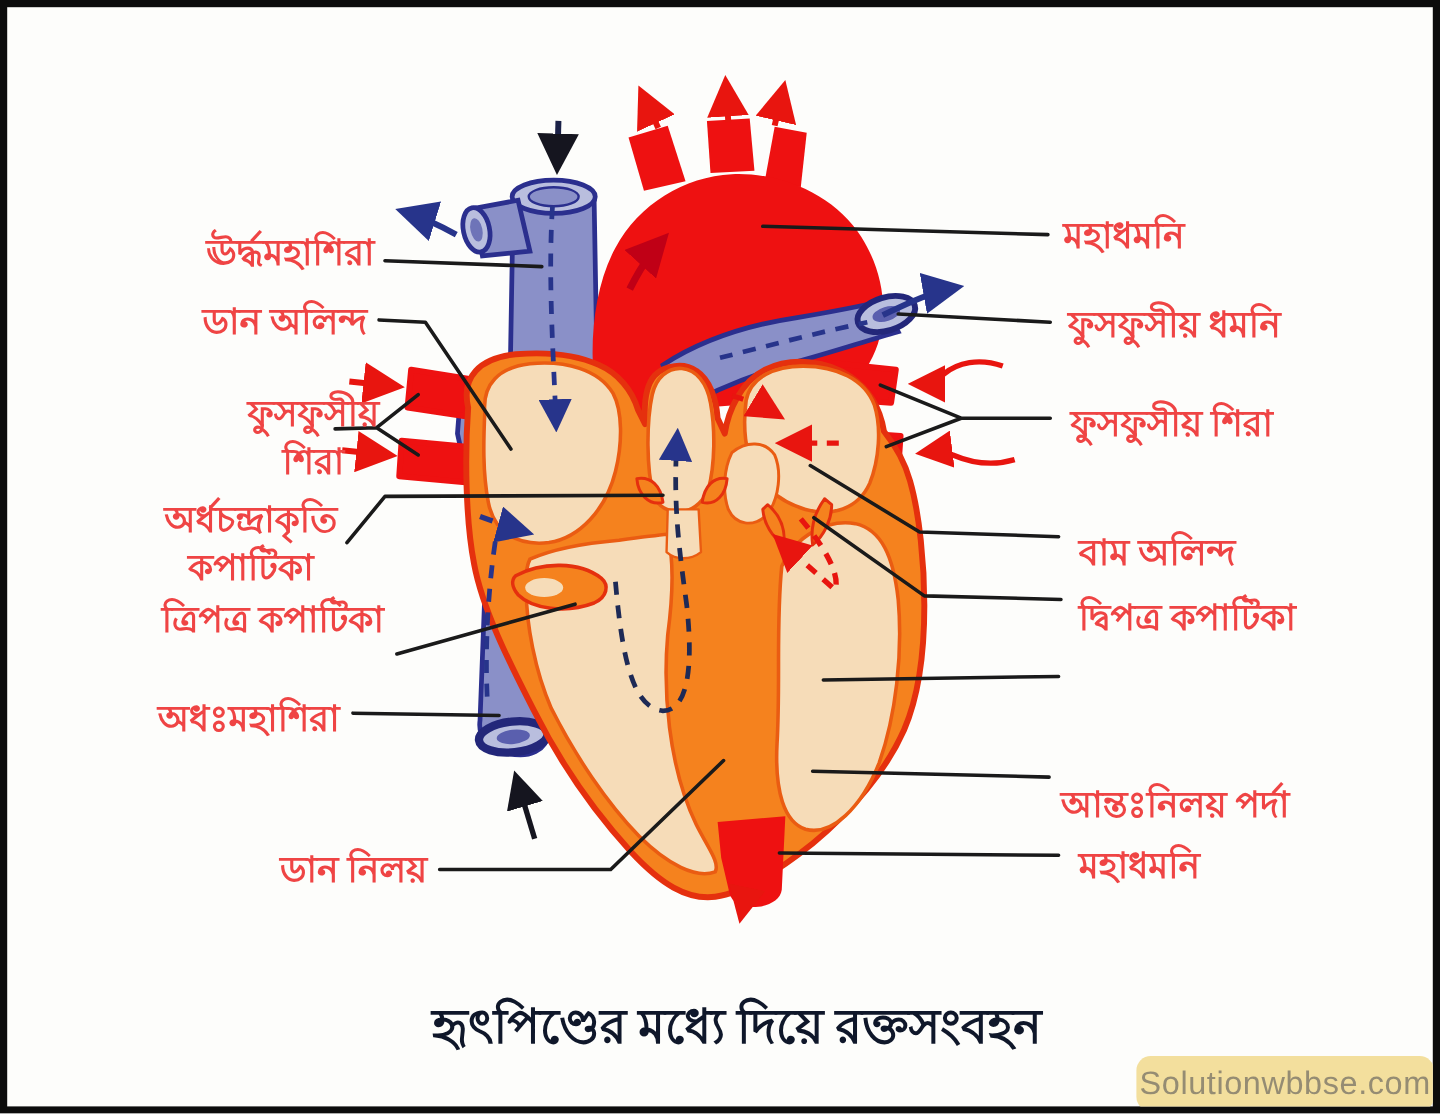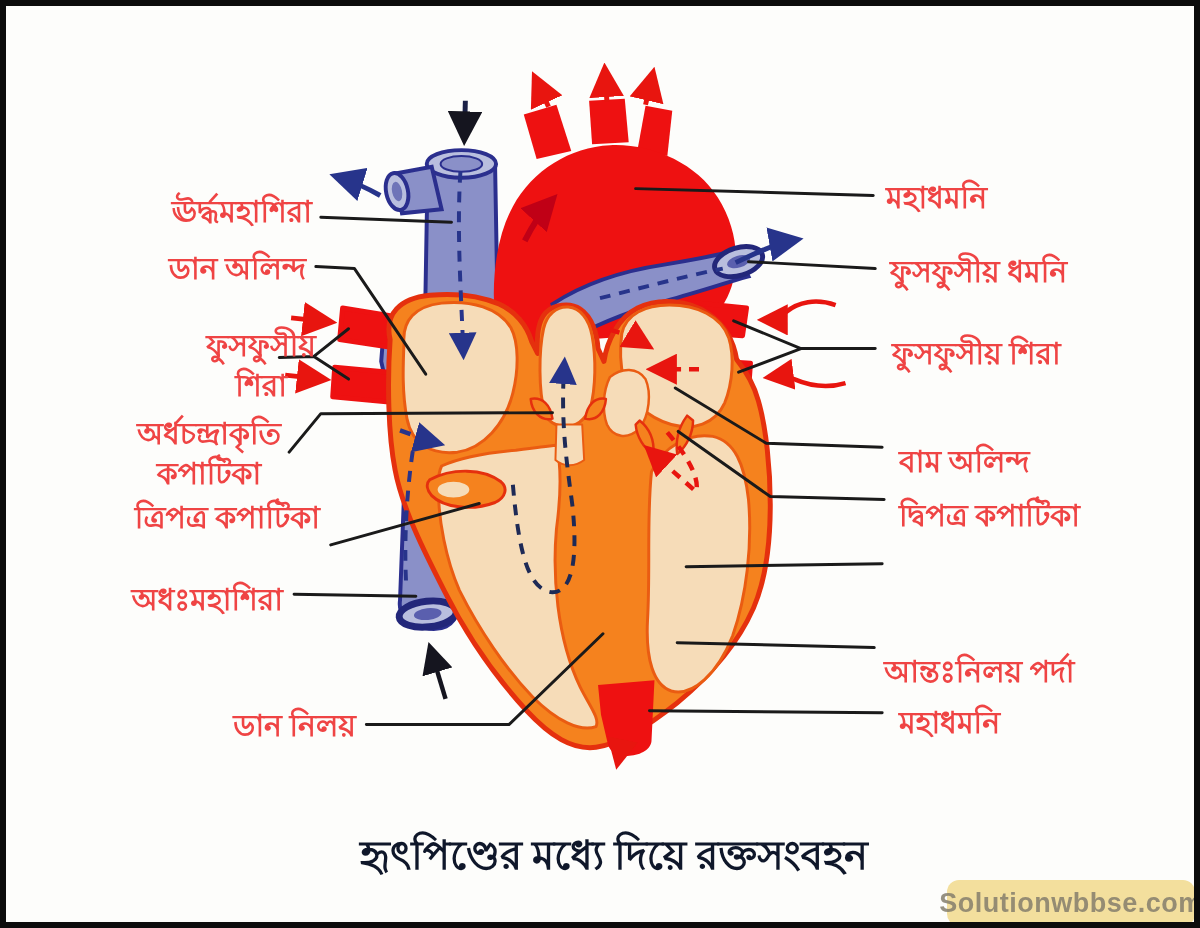--- a/index.html
+++ b/index.html
@@ -17,21 +17,21 @@
   .lbl.right-side { text-align:center; }
   .caption {
     position:absolute; left:0; right:0; top:818px; text-align:center;
     font-size:40px; font-weight:700; color:#0f172a; padding-left:28px;
   }
   .watermark {
     position:absolute; left:941px; top:874px; width:248px; height:46px;
     background:#f3df9d; border-radius:12px; box-sizing:border-box;
     display:flex; align-items:center; justify-content:center;
     font-family:"Liberation Sans","DejaVu Sans",sans-serif;
-    font-size:27px; font-weight:700; color:rgba(132,126,108,0.85);
+    font-size:27px; font-weight:400; color:rgba(132,126,108,0.85);
     letter-spacing:0.5px;
   }
 </style>
 </head>
 <body>
 
 <div class="page">
 
   <svg class="diagram-svg" viewBox="0 0 1200 928" preserveAspectRatio="none">
     <defs>

